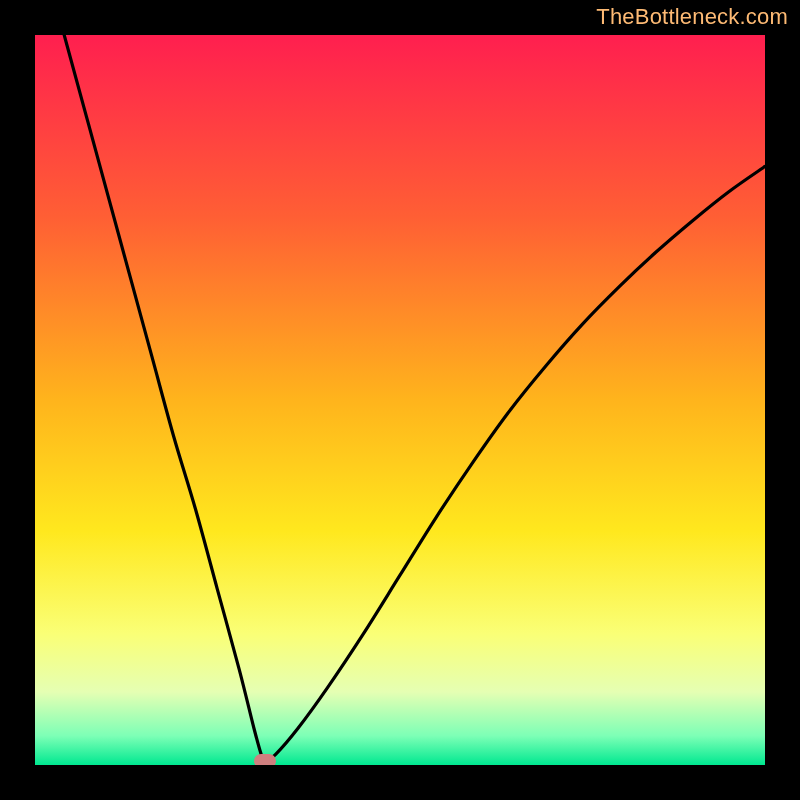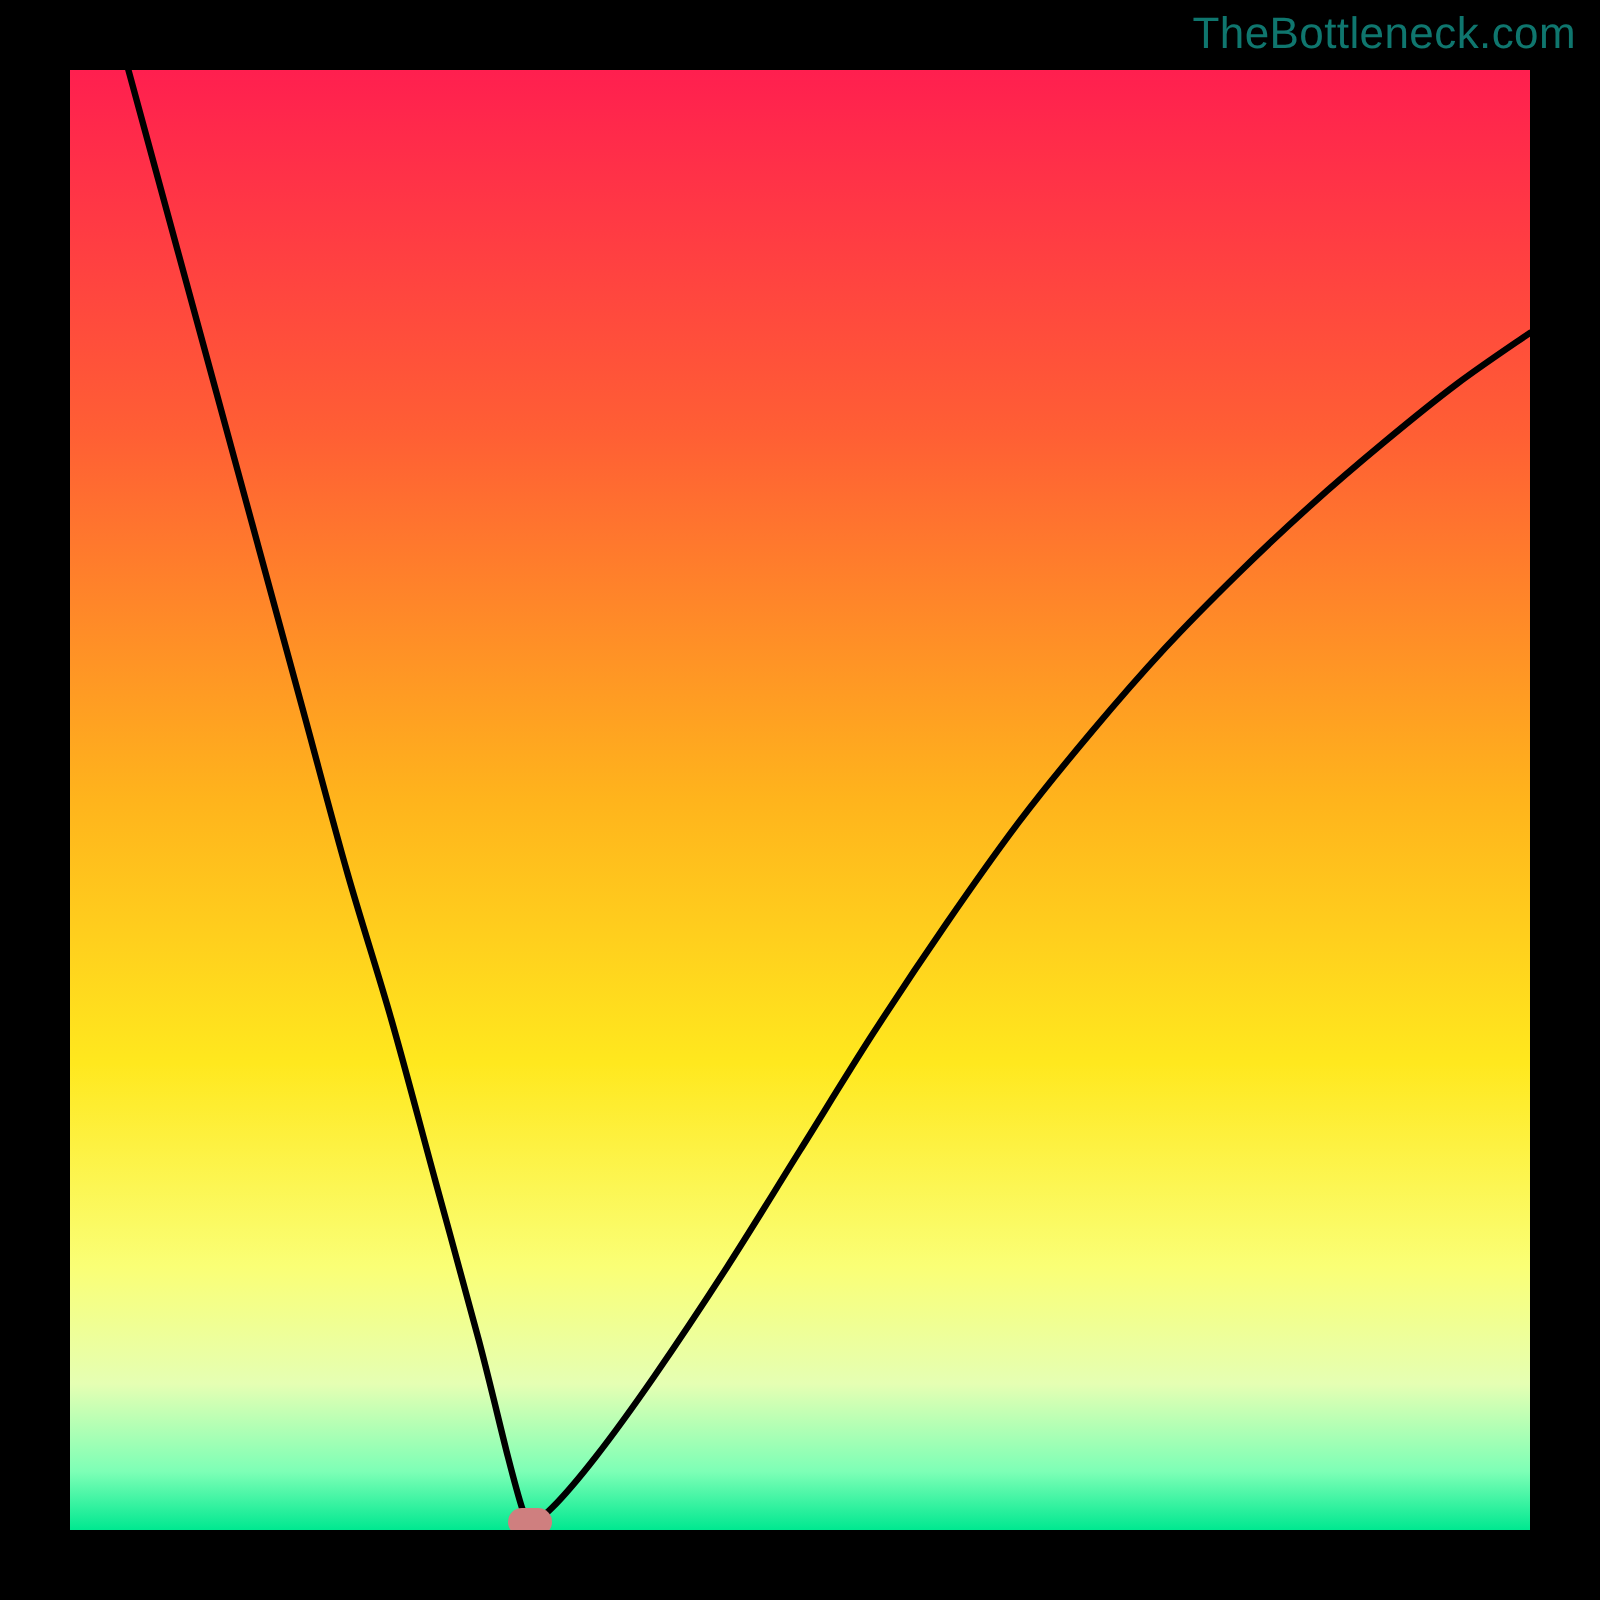--- a/index.html
+++ b/index.html
@@ -12,21 +12,21 @@
     height: 800px;
     background: #000;
     position: relative;
     font-family: Arial, Helvetica, sans-serif;
     overflow: hidden;
   }
   .watermark {
     position: absolute;
     top: 4px;
     right: 12px;
-    color: #0f766e;
+    color: #fdba74;
     font-size: 22px;
     font-weight: 500;
     z-index: 10;
     letter-spacing: 0.2px;
   }
   .plot-area {
     position: absolute;
     left: 35px;
     top: 35px;
     width: 730px;

